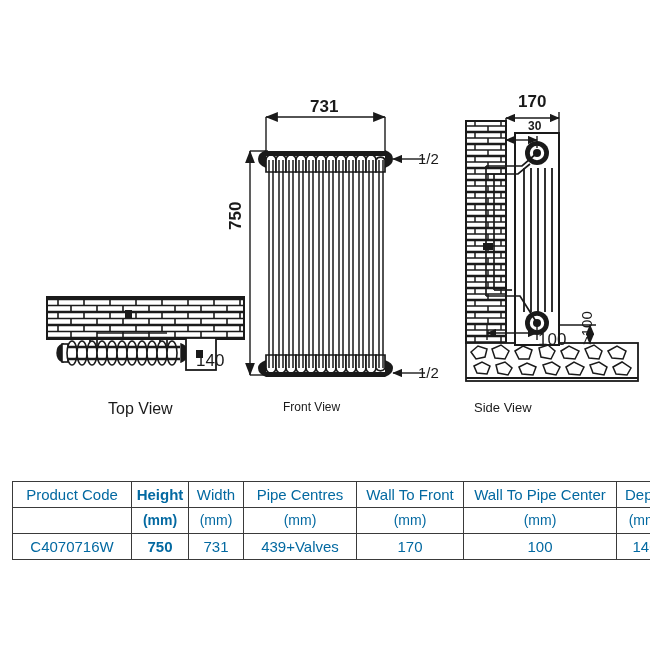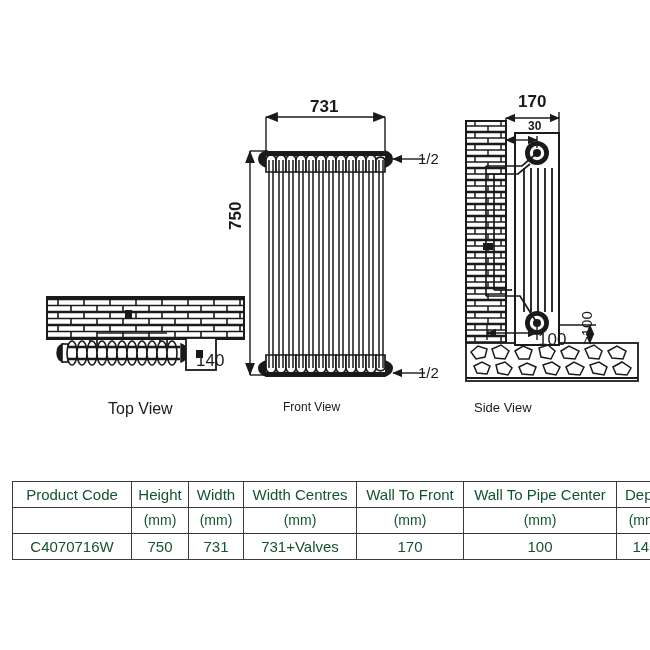--- a/index.html
+++ b/index.html
@@ -43,33 +43,33 @@
   table.spec {
     border-collapse: collapse;
     width: 626px;
     table-layout: fixed;
     background: #fff;
   }
   table.spec td {
     border: 1px solid #3a3a3a;
     text-align: center;
     font-size: 14.5px;
-    color: #14532d;
+    color: #0369a1;
     font-family: "Liberation Sans", sans-serif;
     padding: 2px 2px;
     height: 21px;
     line-height: 19px;
     white-space: nowrap;
     overflow: hidden;
   }
   table.spec tr.row-head td { font-size: 15px; }
   table.spec tr.row-unit td { font-size: 14px; }
   table.spec tr.row-data td { font-size: 15px; }
   .c-code   { width: 114px; }
-  .c-height { width: 52px; }
+  .c-height { width: 52px; font-weight: bold; }
   .c-width  { width: 50px; }
   .c-pipe   { width: 108px; }
   .c-wtf    { width: 102px; }
   .c-wtp    { width: 148px; }
   .c-depth  { width: 52px; }
 </style>
 </head>
 <body>
 
 <div id="sheet">
@@ -337,39 +337,39 @@
 
   <div class="vlabel" style="left:474px; top:400px; font-size:13px;">Side View</div>
 
   <div id="spec-table-wrap">
     <table class="spec">
       <tbody>
         <tr class="row-head">
           <td class="c-code">Product Code</td>
           <td class="c-height">Height</td>
           <td class="c-width">Width</td>
-          <td class="c-pipe">Width Centres</td>
+          <td class="c-pipe">Pipe Centres</td>
           <td class="c-wtf">Wall To Front</td>
           <td class="c-wtp">Wall To Pipe Center</td>
           <td class="c-depth">Depth</td>
         </tr>
         <tr class="row-unit">
           <td class="c-code"></td>
           <td class="c-height">(mm)</td>
           <td class="c-width">(mm)</td>
           <td class="c-pipe">(mm)</td>
           <td class="c-wtf">(mm)</td>
           <td class="c-wtp">(mm)</td>
           <td class="c-depth">(mm)</td>
         </tr>
         <tr class="row-data">
           <td class="c-code">C4070716W</td>
           <td class="c-height">750</td>
           <td class="c-width">731</td>
-          <td class="c-pipe">731+Valves</td>
+          <td class="c-pipe">439+Valves</td>
           <td class="c-wtf">170</td>
           <td class="c-wtp">100</td>
           <td class="c-depth">140</td>
         </tr>
       </tbody>
     </table>
   </div>
 
 </div>
 

